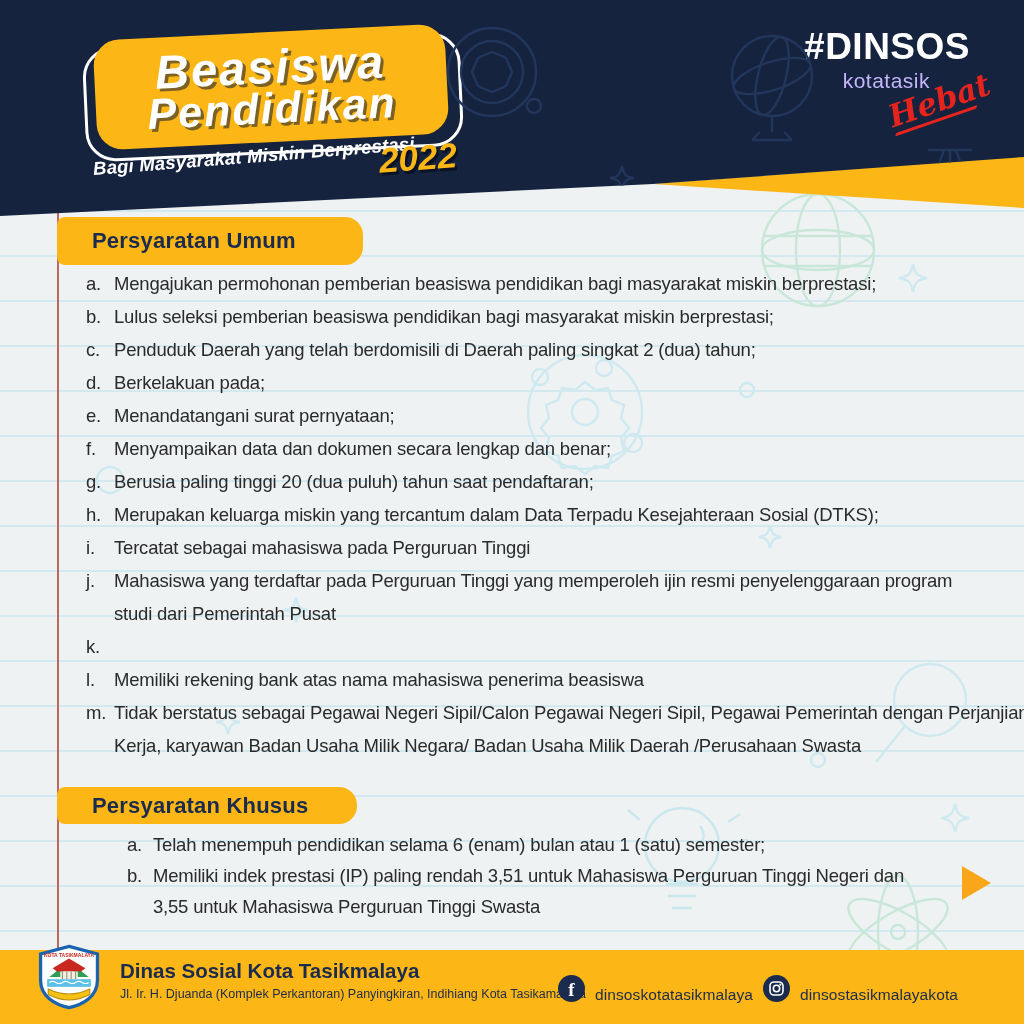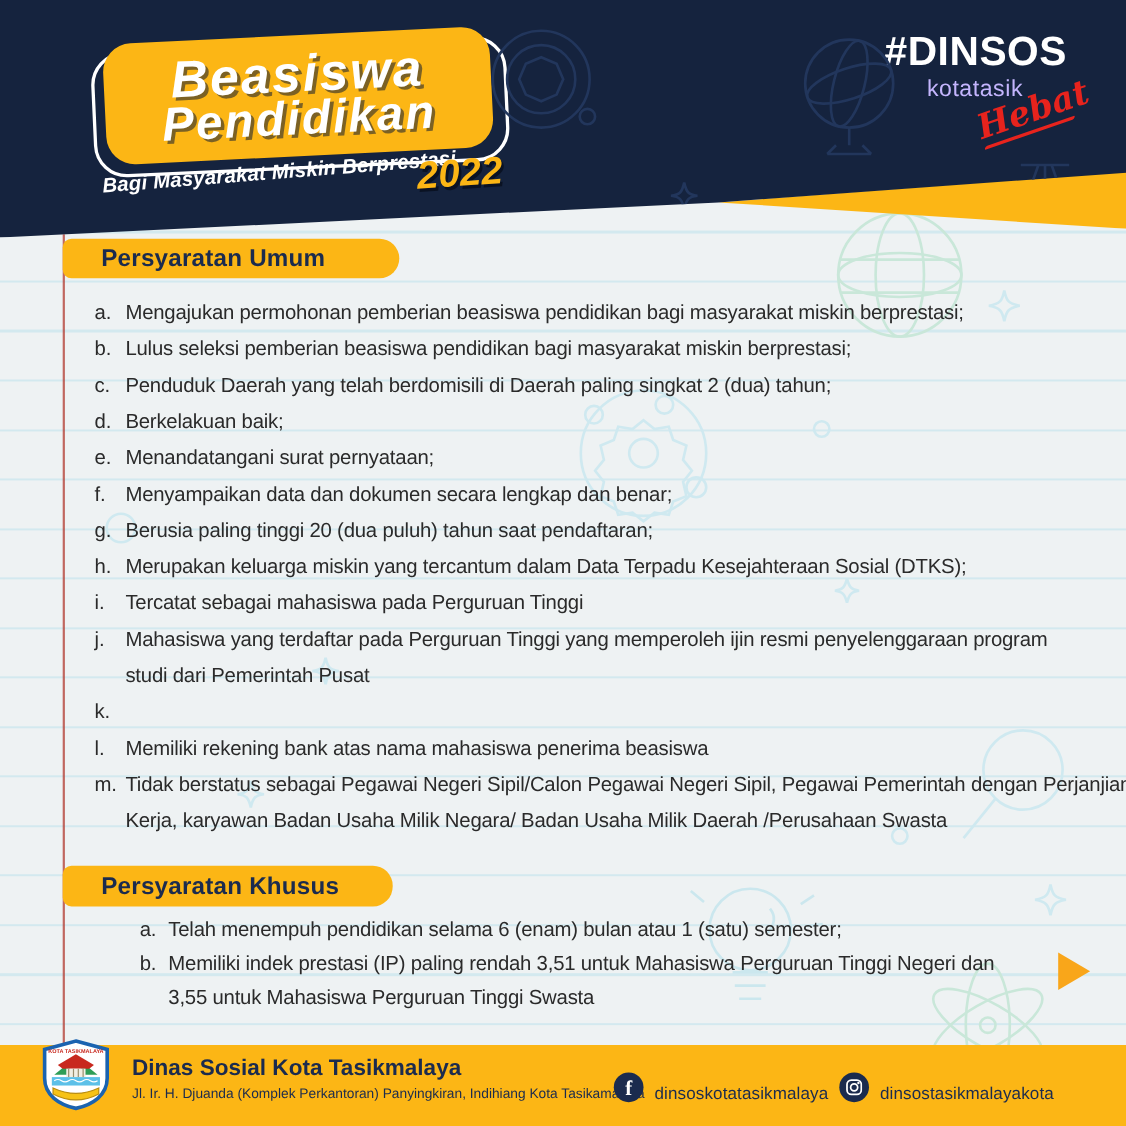--- a/index.html
+++ b/index.html
@@ -30,21 +30,21 @@
     transform:rotate(-4deg);text-shadow:2px 3px 0 rgba(8,15,30,.85);}
   .brand{position:absolute;right:54px;top:26px;text-align:right;}
   .brand-tag{font-size:37px;font-weight:800;color:#fff;letter-spacing:.5px;}
   .brand-sub{font-size:21px;font-weight:400;color:#c4b5fd;letter-spacing:.5px;margin-right:40px;margin-top:1px;}
   .hebat{position:absolute;right:-22px;top:56px;transform:rotate(-19deg);
     font-family:"DejaVu Serif","Liberation Serif",serif;font-style:italic;font-weight:700;
     font-size:31px;color:var(--c-red);}
   .hebat::after{content:"";display:block;width:86px;height:3px;background:var(--c-red);
     margin-top:-1px;border-radius:2px;transform:skewX(-35deg);}
   
-  .ribbon{position:absolute;left:57px;height:36px;background:var(--c-yellow);z-index:2;
+  .ribbon{position:absolute;left:57px;height:48px;background:var(--c-yellow);z-index:2;
     border-radius:8px 18px 18px 8px;display:flex;align-items:center;padding-left:35px;box-sizing:border-box;}
   .ribbon-1{top:217px;width:306px;}
   .ribbon-2{top:787px;width:300px;height:37px;}
   .ribbon-title{font-size:22px;font-weight:700;color:var(--c-navytext);letter-spacing:.2px;}
   .list{position:absolute;z-index:2;color:var(--c-text);font-size:18.5px;letter-spacing:-.2px;}
   .list-1{left:86px;top:267px;line-height:33px;}
   .list-2{left:127px;top:829px;line-height:31px;}
   .item{display:flex;}
   .item-label{flex:none;width:28px;}
   .list-2 .item-label{width:26px;}
@@ -181,21 +181,21 @@
       </div>
       <div class="item">
         <span class="item-label">c.</span>
         <span class="item-lines">
           <div class="item-line">Penduduk Daerah yang telah berdomisili di Daerah paling singkat 2 (dua) tahun;</div>
         </span>
       </div>
       <div class="item">
         <span class="item-label">d.</span>
         <span class="item-lines">
-          <div class="item-line">Berkelakuan baik;</div>
+          <div class="item-line">Berkelakuan pada;</div>
         </span>
       </div>
       <div class="item">
         <span class="item-label">e.</span>
         <span class="item-lines">
           <div class="item-line">Menandatangani surat pernyataan;</div>
         </span>
       </div>
       <div class="item">
         <span class="item-label">f.</span>

